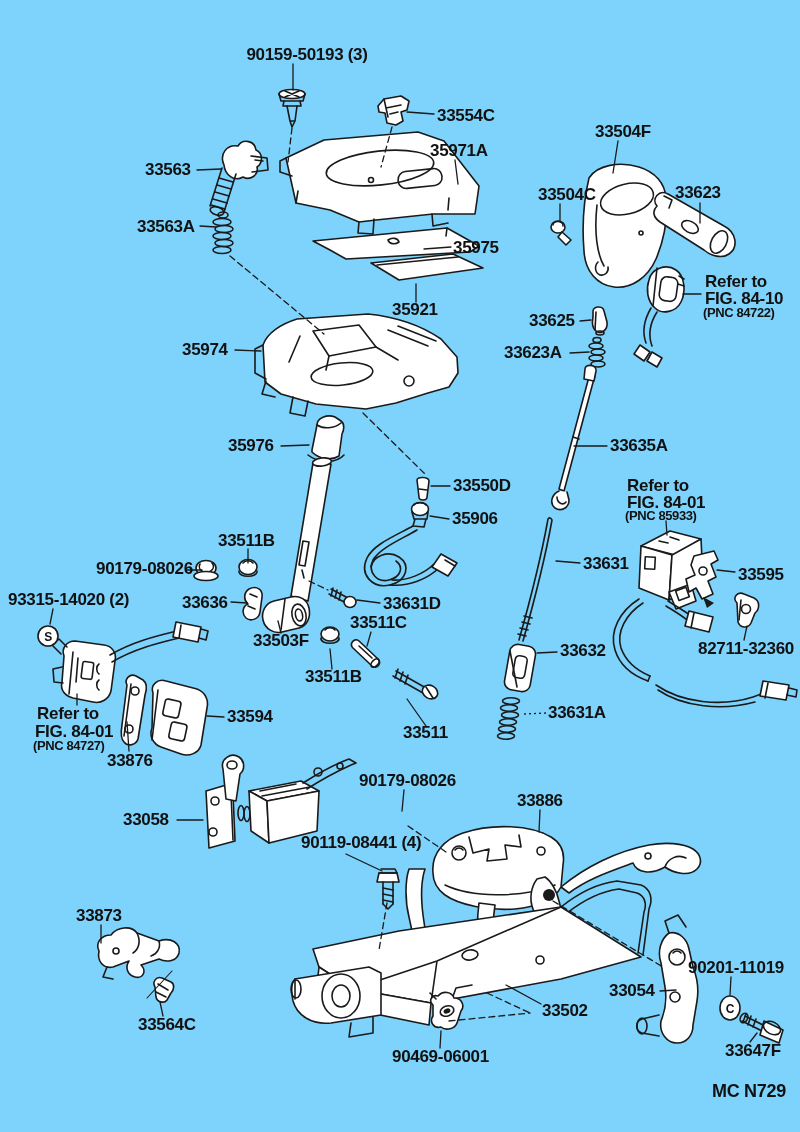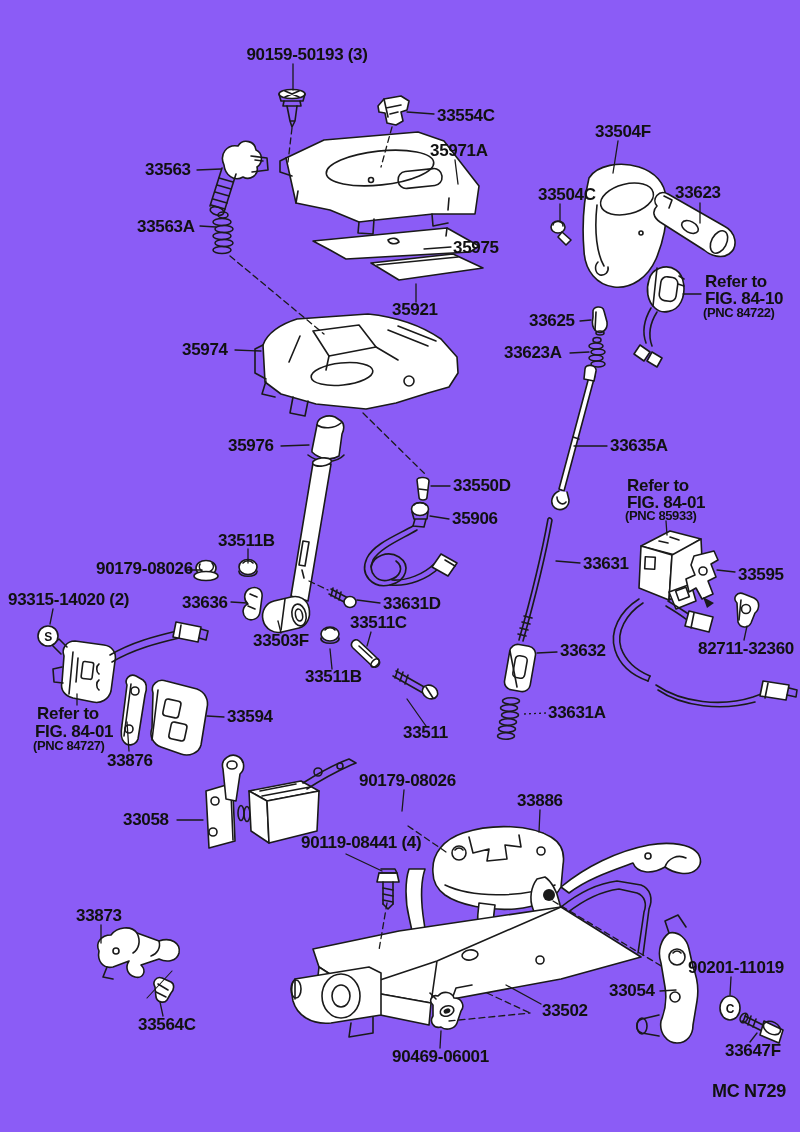--- a/index.html
+++ b/index.html
@@ -1,16 +1,16 @@
 <!DOCTYPE html>
 <html><head>
 <meta charset="utf-8">
 <style>
   html,body{margin:0;padding:0;background:#fff;}
-  .stage{position:relative;width:800px;height:1132px;background:#8b5cf6;overflow:hidden;
+  .stage{position:relative;width:800px;height:1132px;background:#7dd3fc;overflow:hidden;
          font-family:"Liberation Sans",sans-serif;}
   svg{position:absolute;left:0;top:0;}
   svg text{font-family:"Liberation Sans",sans-serif;font-weight:bold;font-size:17px;
            fill:#111;letter-spacing:-0.3px;}
   svg text.small{font-size:13px;letter-spacing:-0.4px;}
   svg text.marker{font-size:12px;text-anchor:middle;}
   svg text.footer{font-size:18px;}
   .part{stroke:#1a1a1a;stroke-width:1.6;fill:none;stroke-linecap:round;stroke-linejoin:round;}
   .body{fill:#ffffff;}
   .leader{stroke:#1a1a1a;stroke-width:1.3;fill:none;stroke-linecap:round;}

